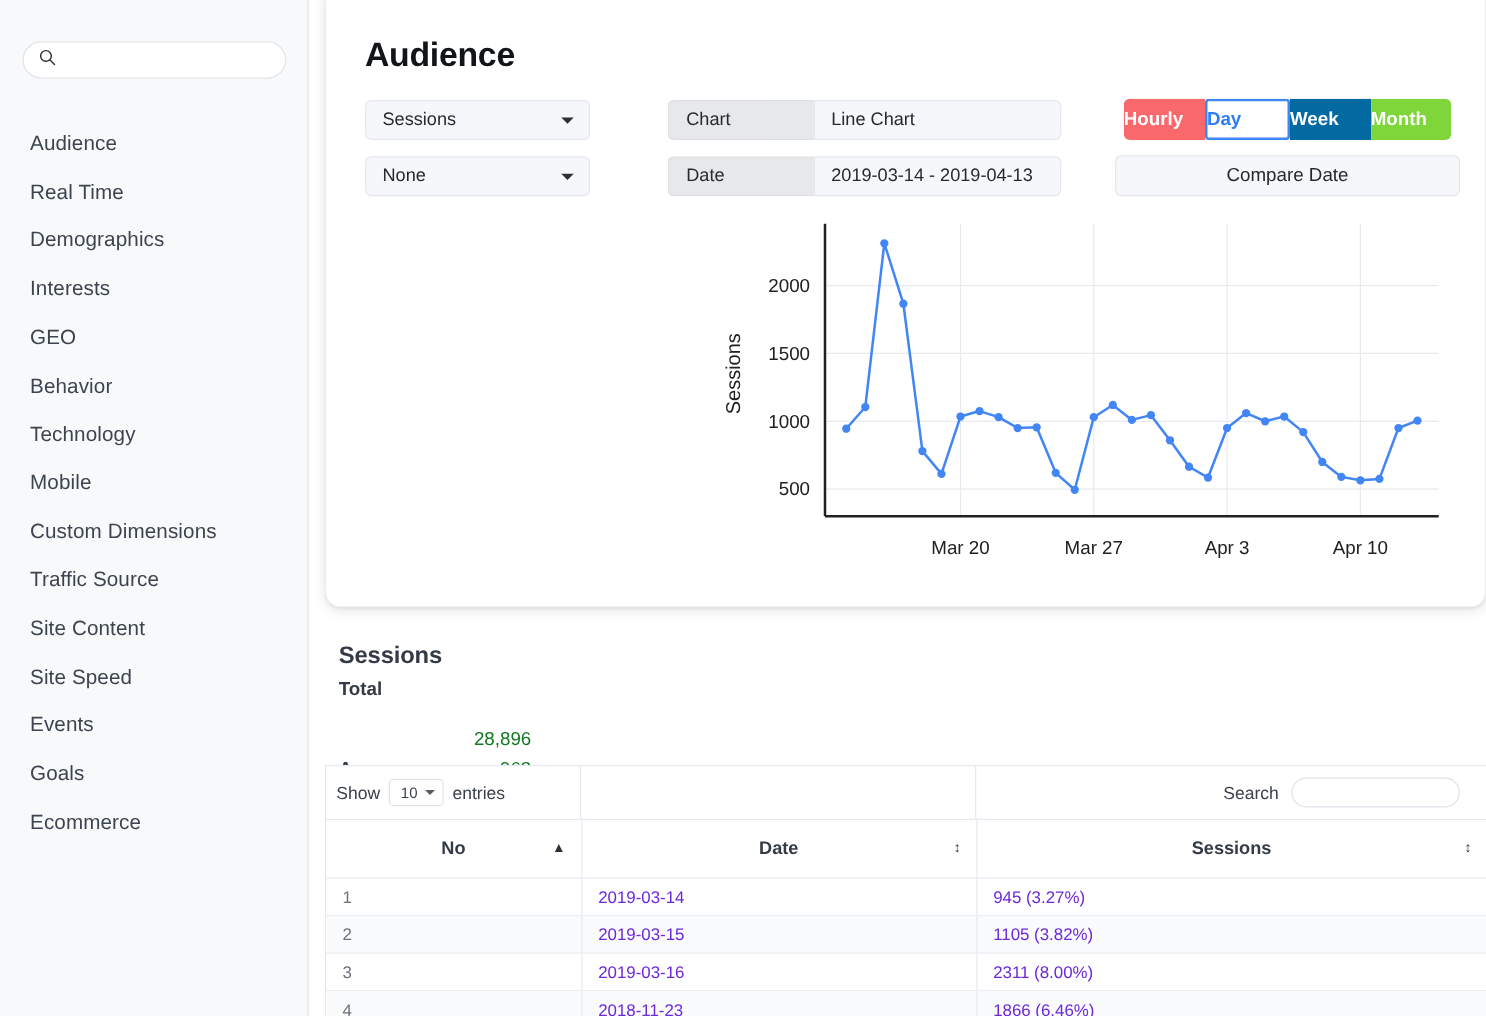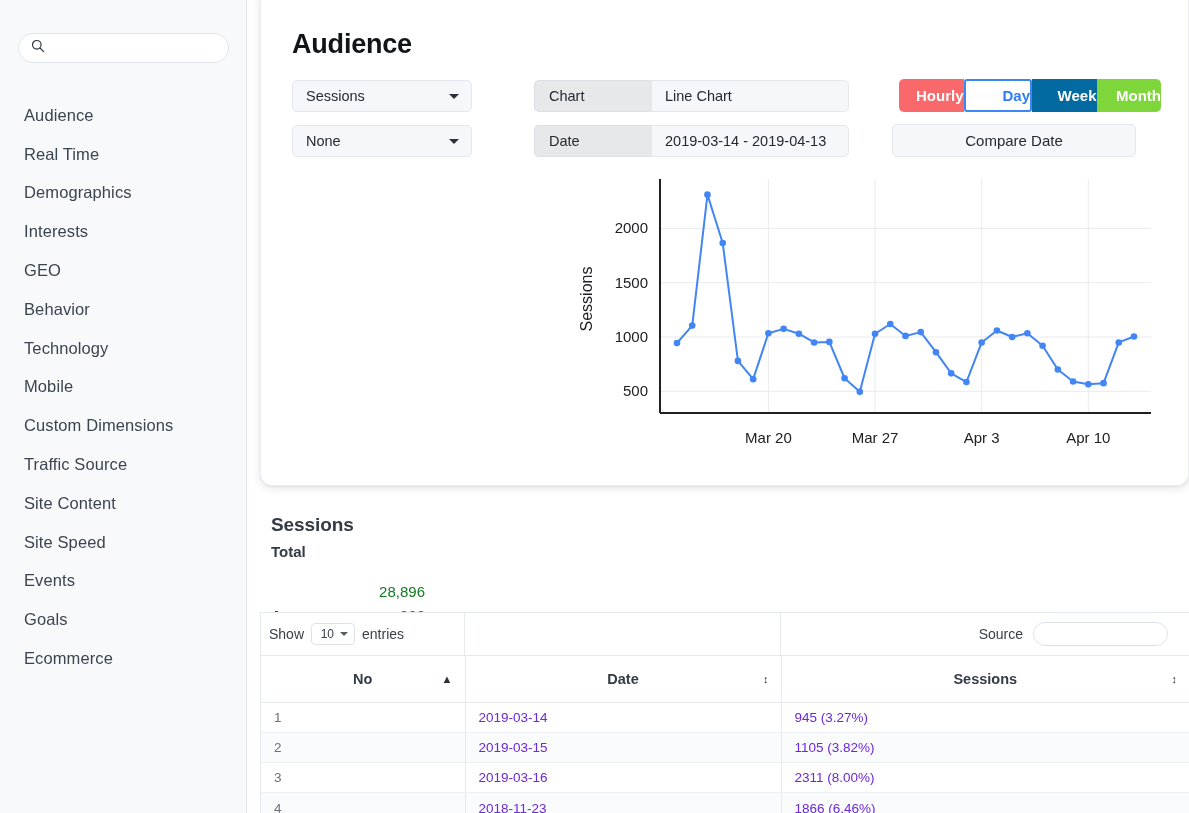--- a/index.html
+++ b/index.html
@@ -113,38 +113,38 @@
   
   #seg {
     position: absolute; left: 638px; top: 91px;
     width: 262px; height: 33px;
     display: flex;
     border-radius: 5px;
     overflow: hidden;
   }
   #seg .seg-btn {
     flex: 1;
-    display: flex; align-items: center; justify-content: flex-end;
+    display: flex; align-items: center; justify-content: flex-start;
     font-size: 15px; font-weight: 600;
     color: #ffffff;
     cursor: pointer;
   }
   #seg .seg-hourly { background: #f9696c; }
   #seg .seg-day {
     background: #ffffff; color: #2f7df6;
     border: 2px solid #3d87f5;
     border-radius: 3px;
     z-index: 2;
   }
   #seg .seg-week { background: #0369a1; }
   #seg .seg-month { background: #7ed63b; }
 
   #compare-btn {
     position: absolute; left: 631px; top: 136px;
-    width: 244px; height: 33px;
+    width: 276px; height: 33px;
     background: #f5f7fa;
     border: 1px solid #e4e7ec;
     border-radius: 5px;
     display: flex; align-items: center; justify-content: center;
     font-size: 15px; color: #242a31;
     cursor: pointer;
   }
 
   
   #chart-wrap { position: absolute; left: 0; top: 185px; width: 929px; height: 290px; }
@@ -418,21 +418,21 @@
       <div id="ctrl-left">
         <span>Show</span>
         <span id="entries-select">
           <span>10</span>
           <span class="caret2"></span>
         </span>
         <span>entries</span>
       </div>
       <div id="ctrl-mid"></div>
       <div id="ctrl-right">
-        <span>Source</span>
+        <span>Search</span>
         <input id="search-entries" type="text" placeholder="" style="">
       </div>
     </div>
     <table class="dt">
       <thead>
         <tr>
           <th class="c0">
             <span>No</span>
             <span class="sort">▲</span>
           </th>

